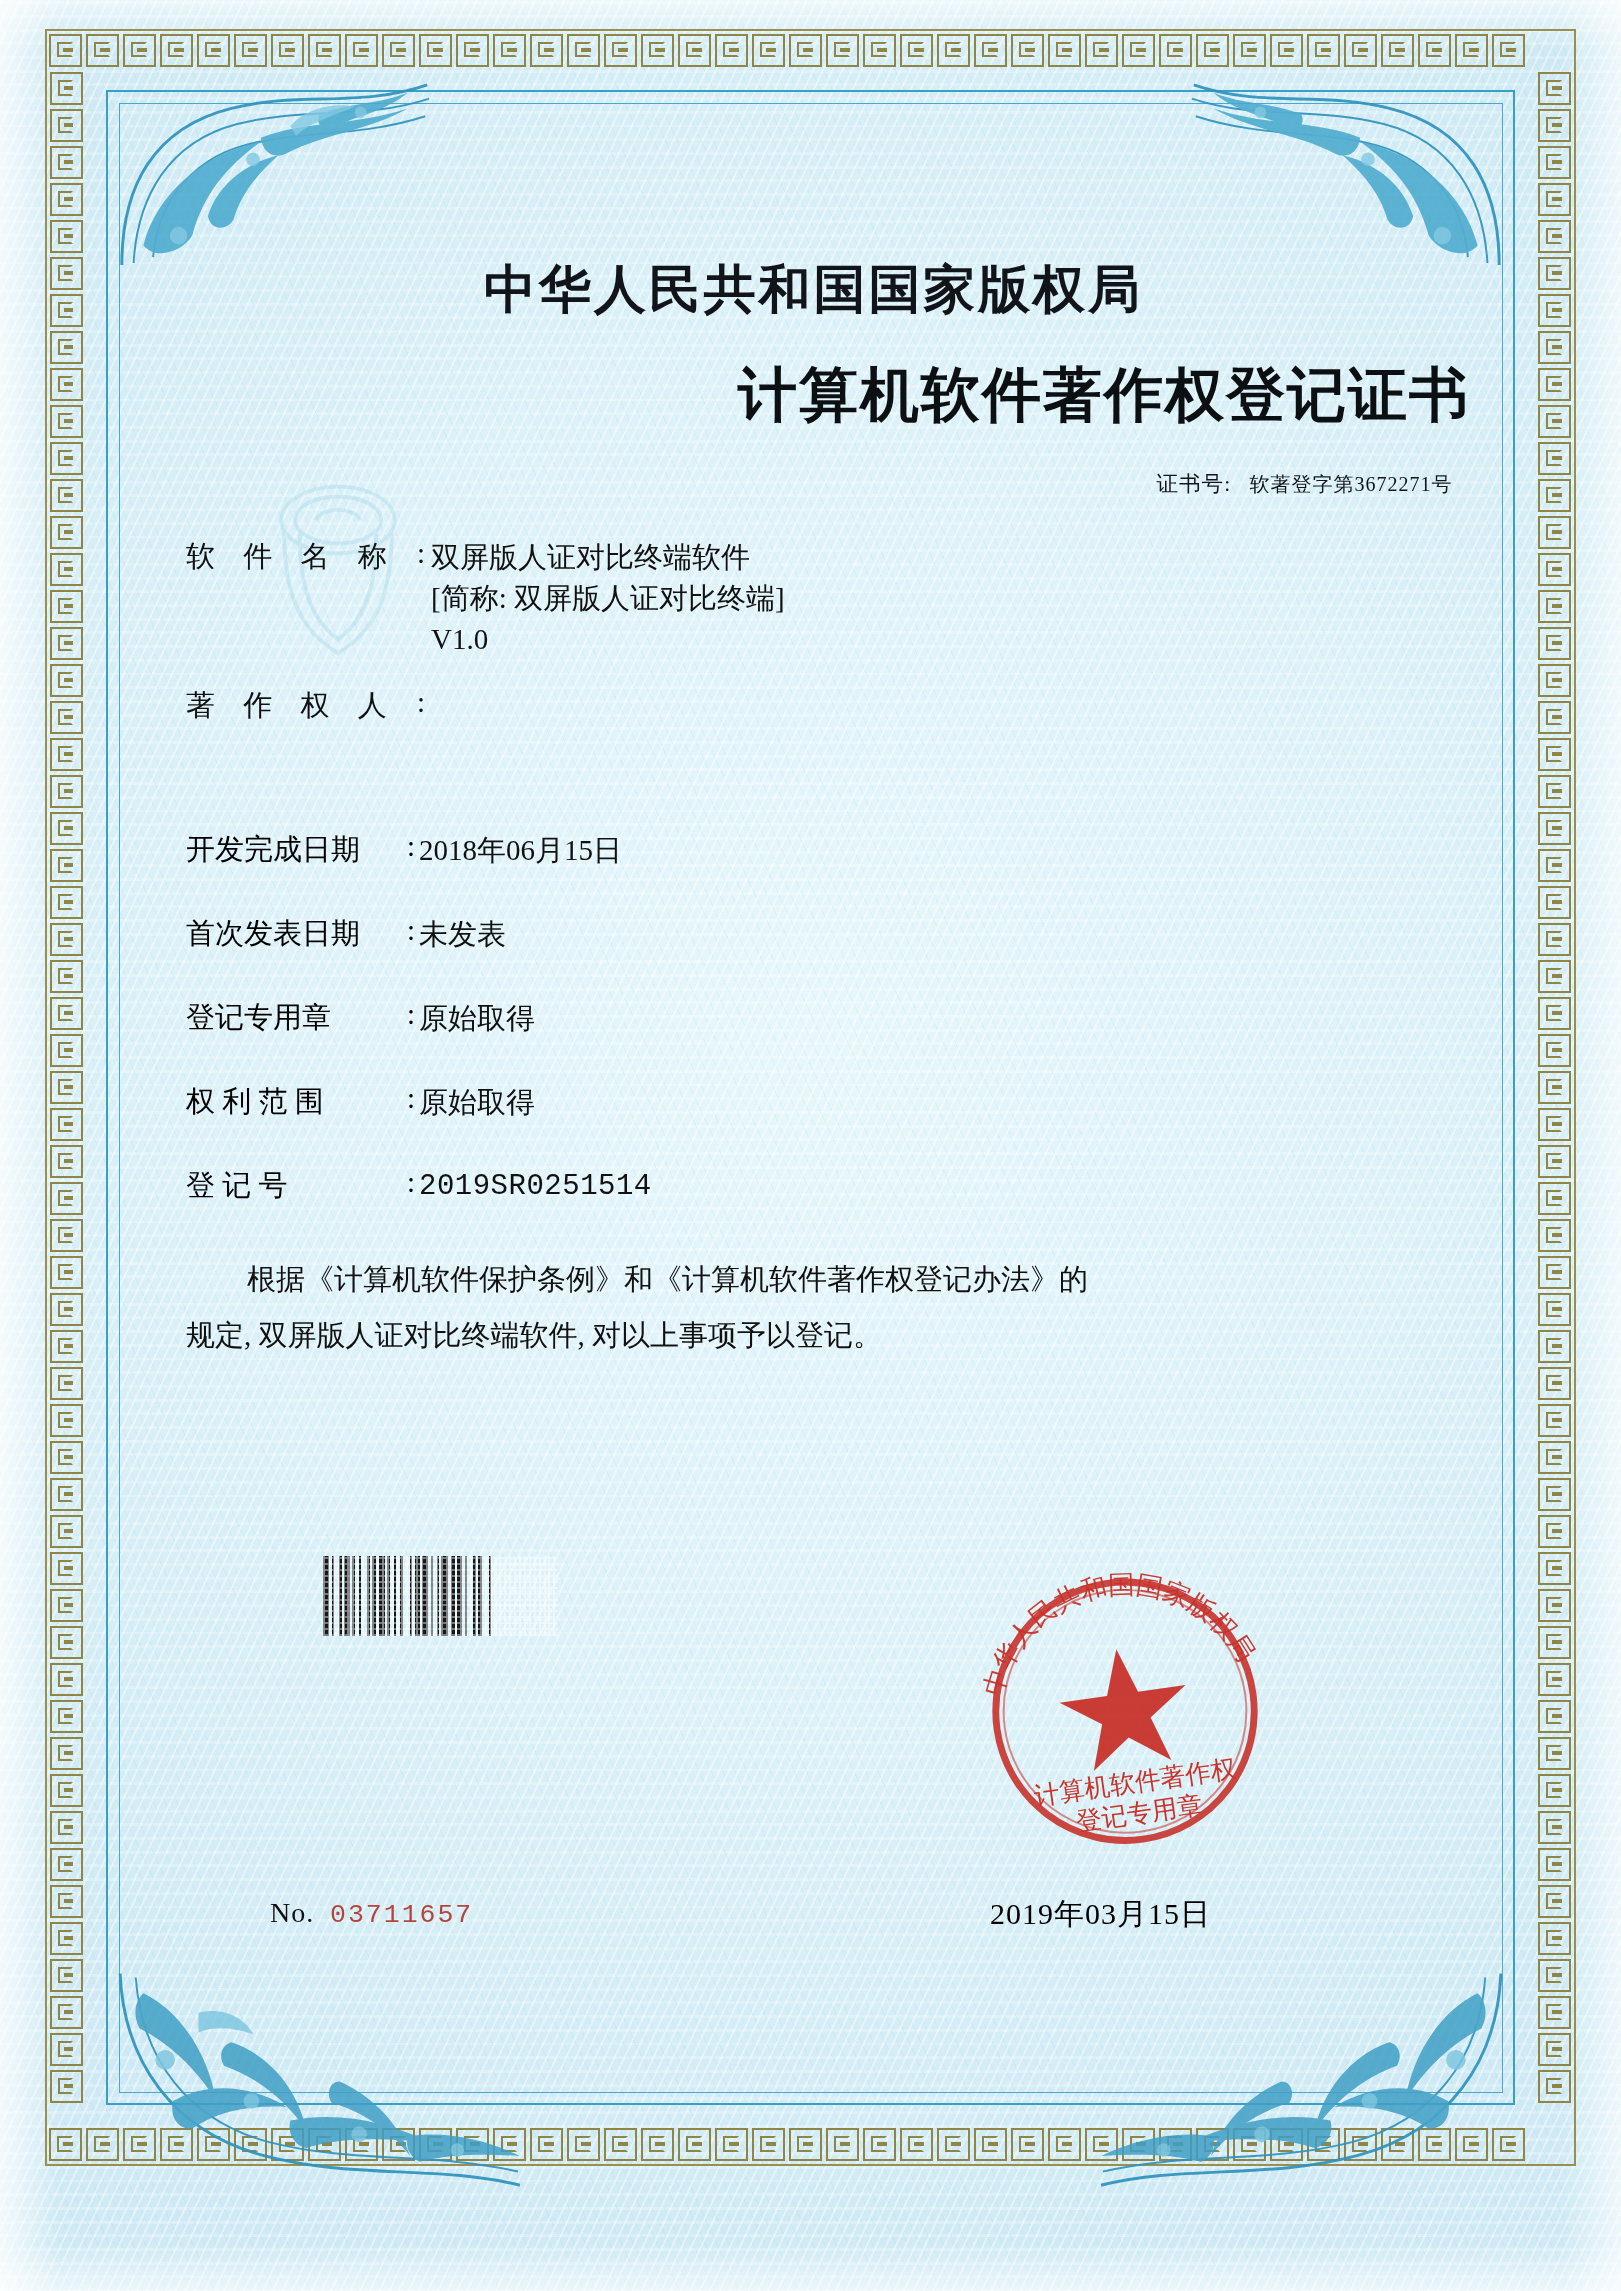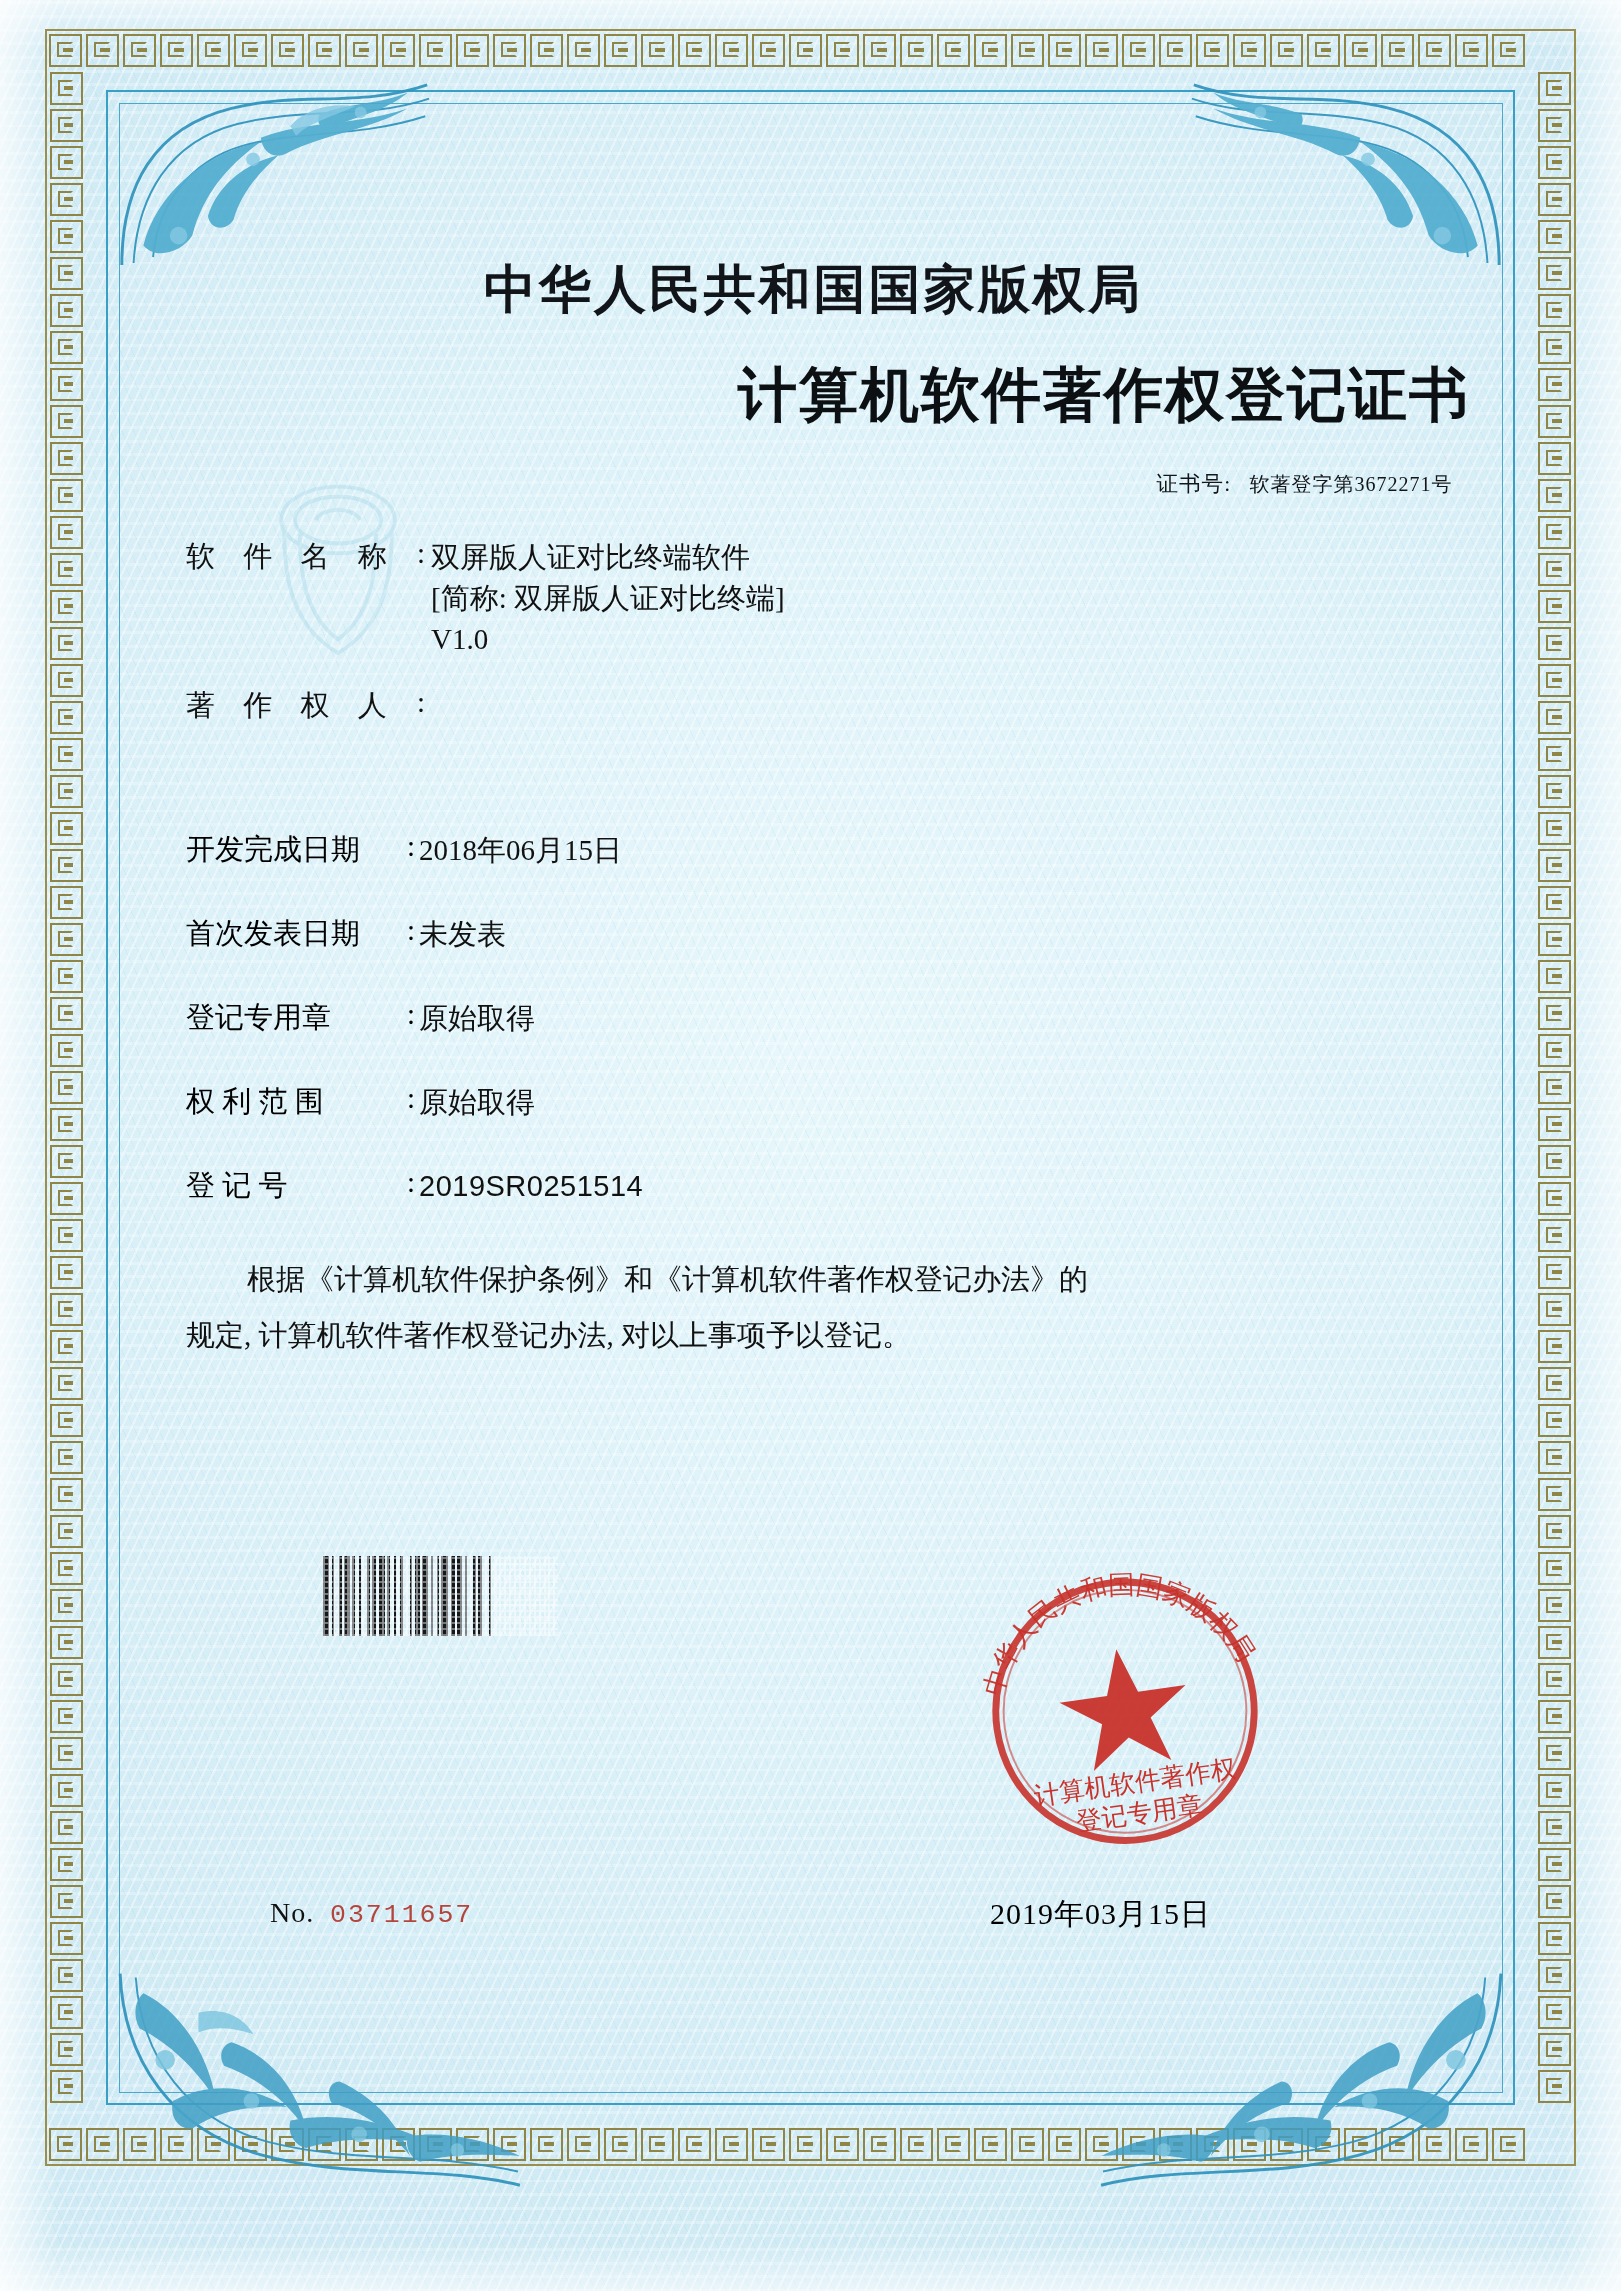--- a/index.html
+++ b/index.html
@@ -180,21 +180,21 @@
     padding-right: 5.9px;
     box-sizing: border-box;
   }
   .field-label .colon { margin-left: 2px; }
   .field-value {
     font-size: 29px;
     color: #111;
     line-height: 1.42;
   }
   .field-value.mono-num {
-    font-family: Liberation Sans, sans-serif;
+    font-family: Liberation Mono, monospace;
     letter-spacing: 0.5px;
   }
   .spacer-lg { height: 90px; }
 
   .meta-row { margin-bottom: 43px; }
   .meta-label {
     width: 233px;
     flex: 0 0 233px;
     font-size: 29px;
     display: flex;
@@ -650,21 +650,21 @@
             <span class="colon">:</span>
         </div>
         <div class="field-value mono-num">2019SR0251514</div>
       </div>
     </div>
 
     <div class="para">
       <div>
         <span class="indent"></span><span>根据《计算机软件保护条例》和《计算机软件著作权登记办法》的</span>
       </div>
-      <div>规定, 计算机软件著作权登记办法, 对以上事项予以登记。</div>
+      <div>规定, 双屏版人证对比终端软件, 对以上事项予以登记。</div>
     </div>
   </div>
 
   <div class="barcode">
     <div class="barcode-dots"></div>
   <div class="bar" style="width: 5.9px; background: rgb(21, 24, 27);"></div>
       <div class="bar" style="width: 2.9px; background: transparent;"></div>
       <div class="bar" style="width: 2px; background: rgb(21, 24, 27);"></div>
       <div class="bar" style="width: 4.9px; background: transparent;"></div>
       <div class="bar" style="width: 2.9px; background: rgb(21, 24, 27);"></div>

